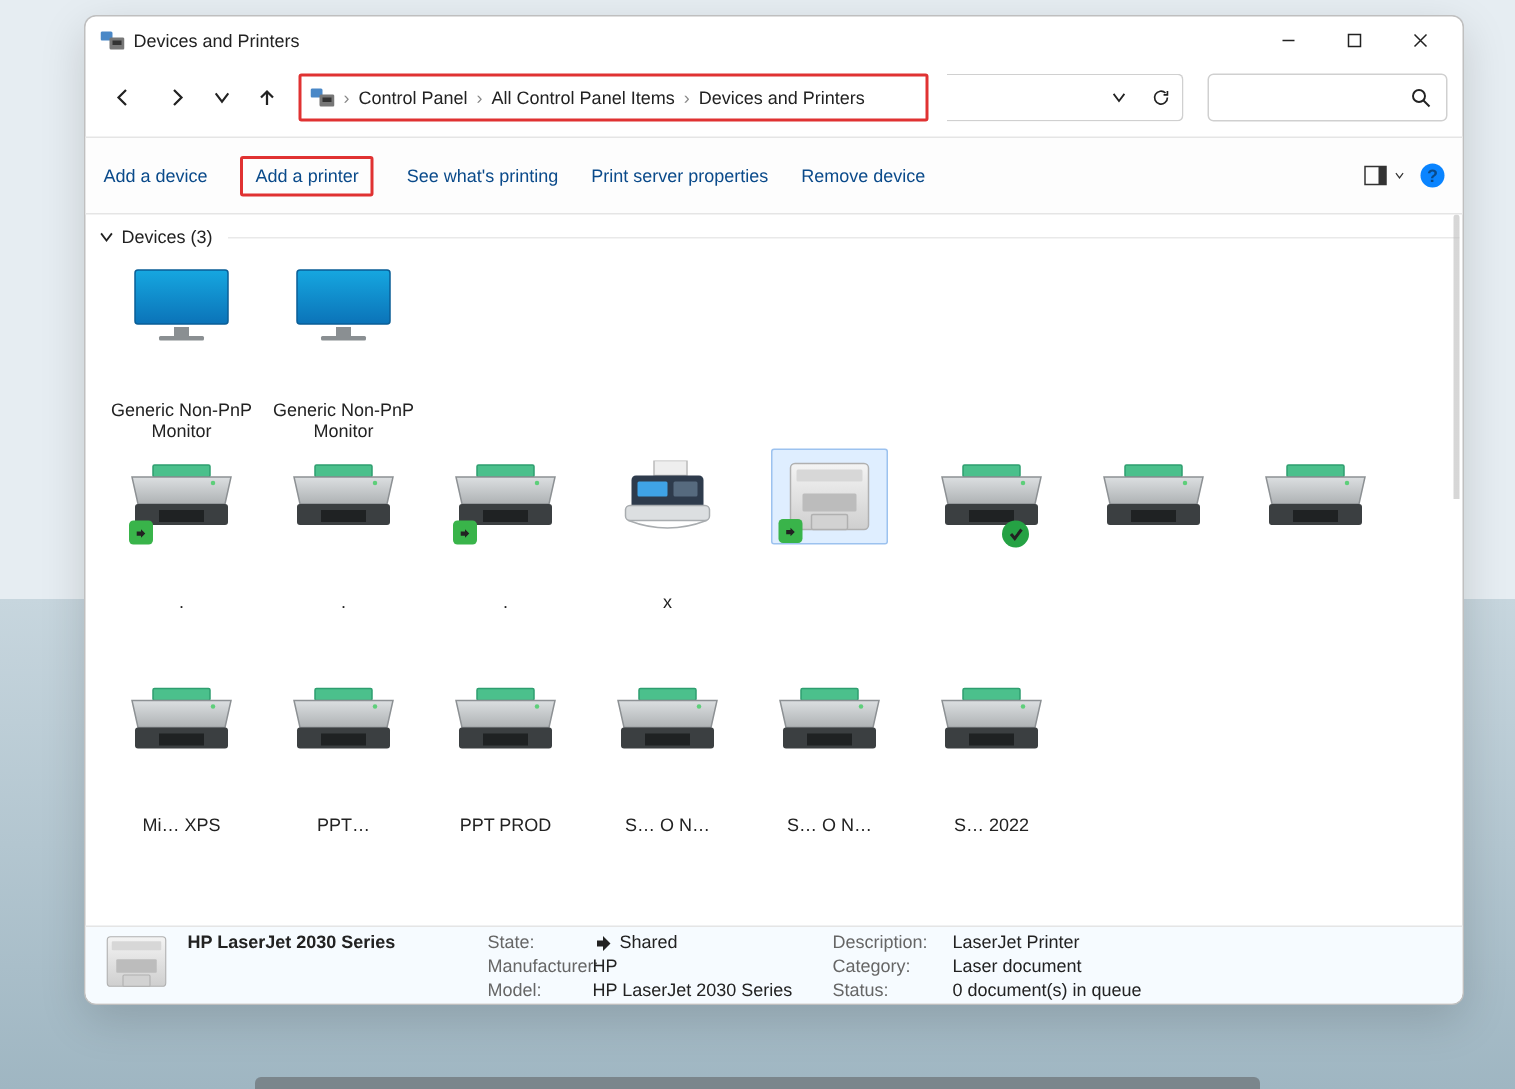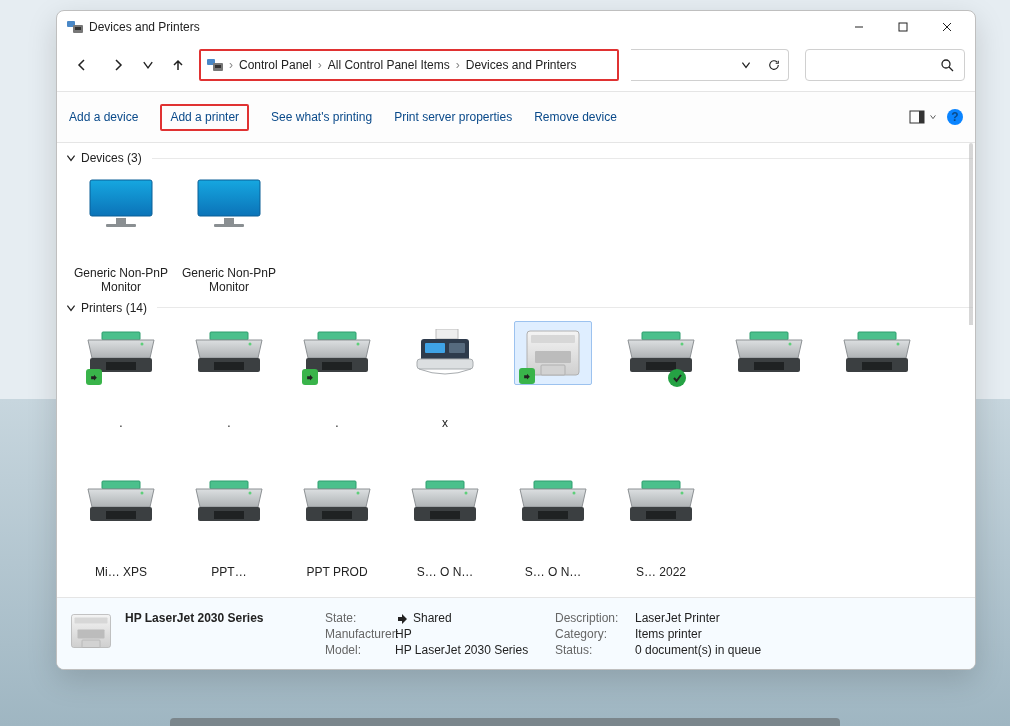--- a/index.html
+++ b/index.html
@@ -51,21 +51,21 @@
   .badge.share svg{color:#fff;width:10px;height:10px;}
   .badge.check{left:auto;right:14px;bottom:-2px;background:#25a244;border-radius:50%;width:18px;height:18px;}
   .badge.check svg{color:#fff;width:10px;height:10px;}
   
   .monitor{width:66px;height:50px;}
   .pc{width:52px;height:56px;}
   .printer{width:74px;height:46px;}
   .hpbox{width:64px;height:56px;}
   .fax{width:60px;height:48px;}
   
-  .details{height:72px;background:#f6fbff;border-top:1px solid var(--divider);display:flex;align-items:center;padding:6px 10px;gap:10px;}
+  .details{height:52px;background:#f6fbff;border-top:1px solid var(--divider);display:flex;align-items:center;padding:6px 10px;gap:10px;}
   .details .thumb{width:48px;height:48px;}
   .details .cols{display:grid;grid-template-columns:200px 70px 160px 80px 200px;row-gap:2px;align-items:center;}
   .details .hdr{font-weight:600;}
   .details .k{color:#666;text-align:left;padding-right:6px;}
   .sharedv{display:flex;align-items:flex-end;gap:4px;}
   .sharedv svg{color:#2fa53d;width:14px;height:14px;}
   
   .scrolltick{position:absolute;right:2px;top:0;bottom:0;width:4px;background:linear-gradient(#bcbcbc 0, #bcbcbc 40%, transparent 40%);border-radius:3px;opacity:.6;}
   
   .osstrip{position:absolute;left:170px;right:170px;bottom:0;height:8px;background:#555;border-radius:4px 4px 0 0;opacity:.5;}
@@ -268,27 +268,20 @@
         <div class="item">
     <span class="iconwrap">
             <svg class="monitor" viewBox="0 0 66 50">
               <use href="#i-monitor"></use>
             </svg>
           </span>
     <span class="lbl">Generic Non-PnP Monitor</span>
   </div>
       </div>
 
-    <div class="grouphdr">
-      <svg class="chev" viewBox="0 0 10 10">
-          <path d="M2 3 L5 7 L8 3" fill="none" stroke="currentColor"></path>
-        </svg>
-      <span><span>Printers</span> (<span>14</span>)</span>
-      <span class="line"></span>
-    </div>
     <div class="grid" id="printers-row1">
         <div class="item">
     <span class="iconwrap">
             <svg class="printer" viewBox="0 0 74 46">
               <use href="#i-printer"></use>
             </svg>
             <span class="badge share">
               <svg viewBox="0 0 12 14">
                 <use href="#i-share"></use>
               </svg>
@@ -433,21 +426,21 @@
           </svg>
         <span>Shared</span>
       </span>
       <span class="k">Description:</span>
       <span>LaserJet Printer</span>
 
       <span></span>
       <span class="k">Manufacturer:</span>
       <span>HP</span>
       <span class="k">Category:</span>
-      <span>Items printer</span>
+      <span>Laser document</span>
 
       <span></span>
       <span class="k">Model:</span>
       <span>HP LaserJet 2030 Series</span>
       <span class="k">Status:</span>
       <span>0 document(s) in queue</span>
     </div>
   </div>
 </div>
 

